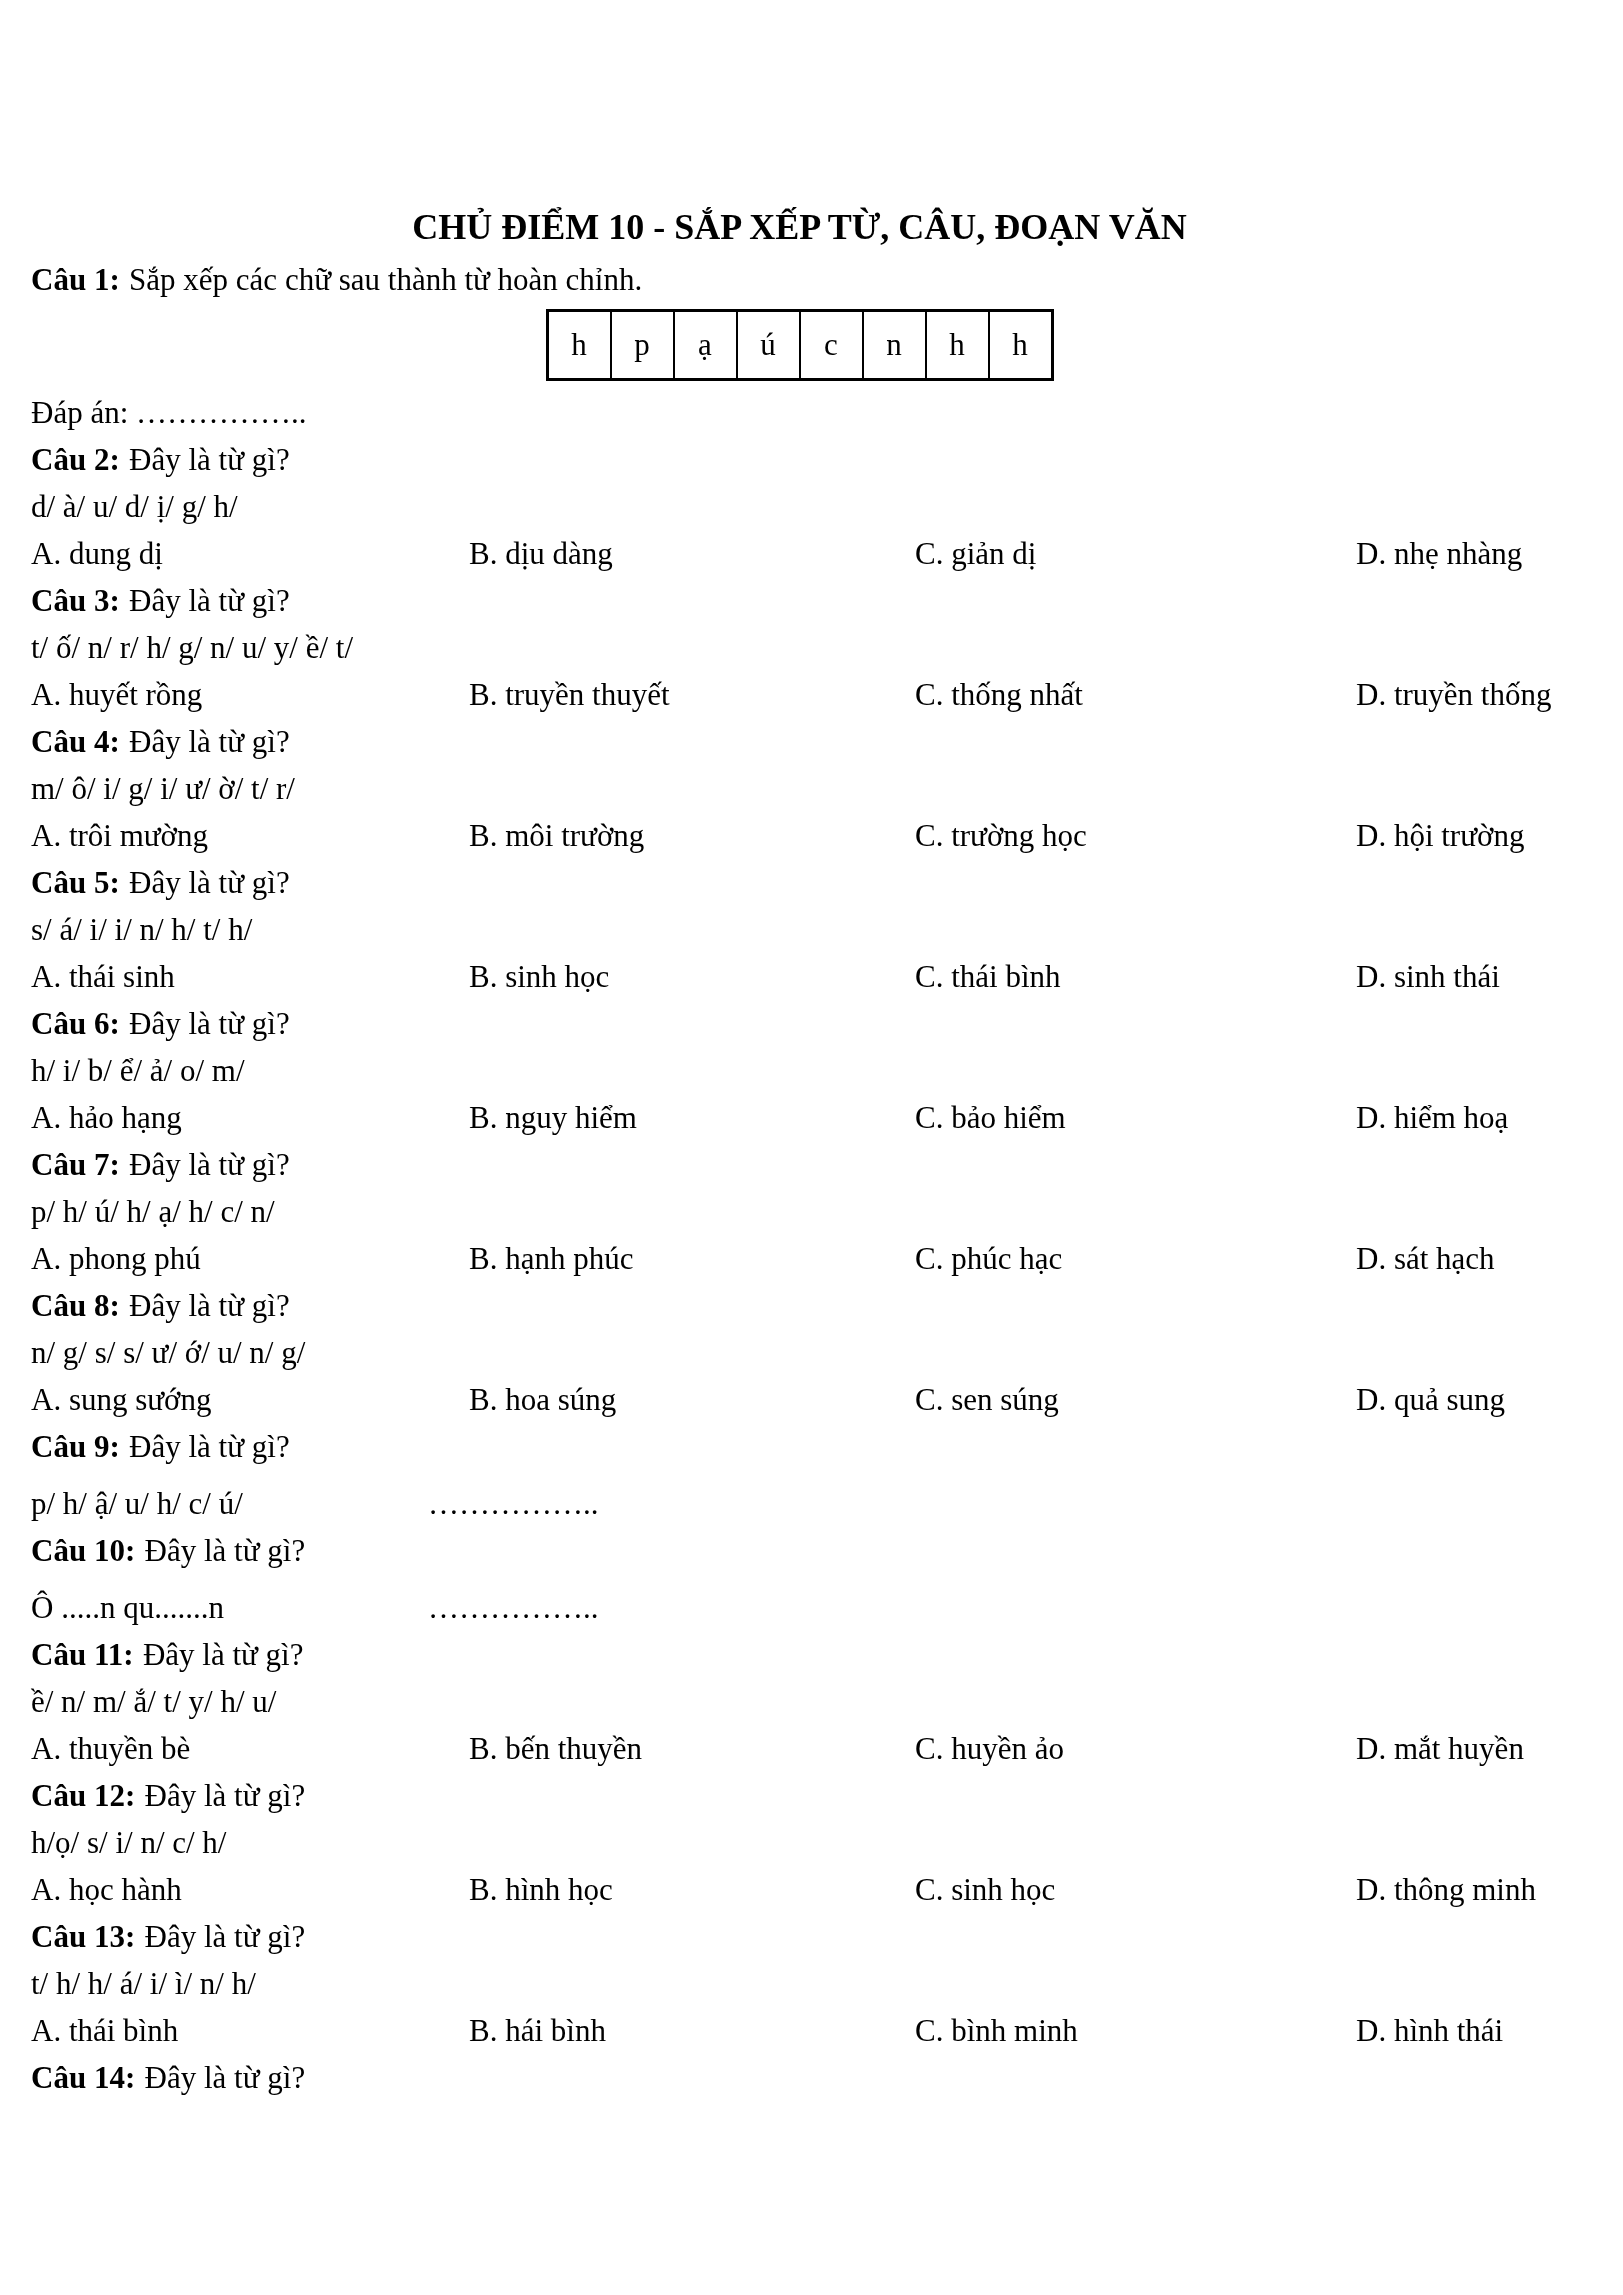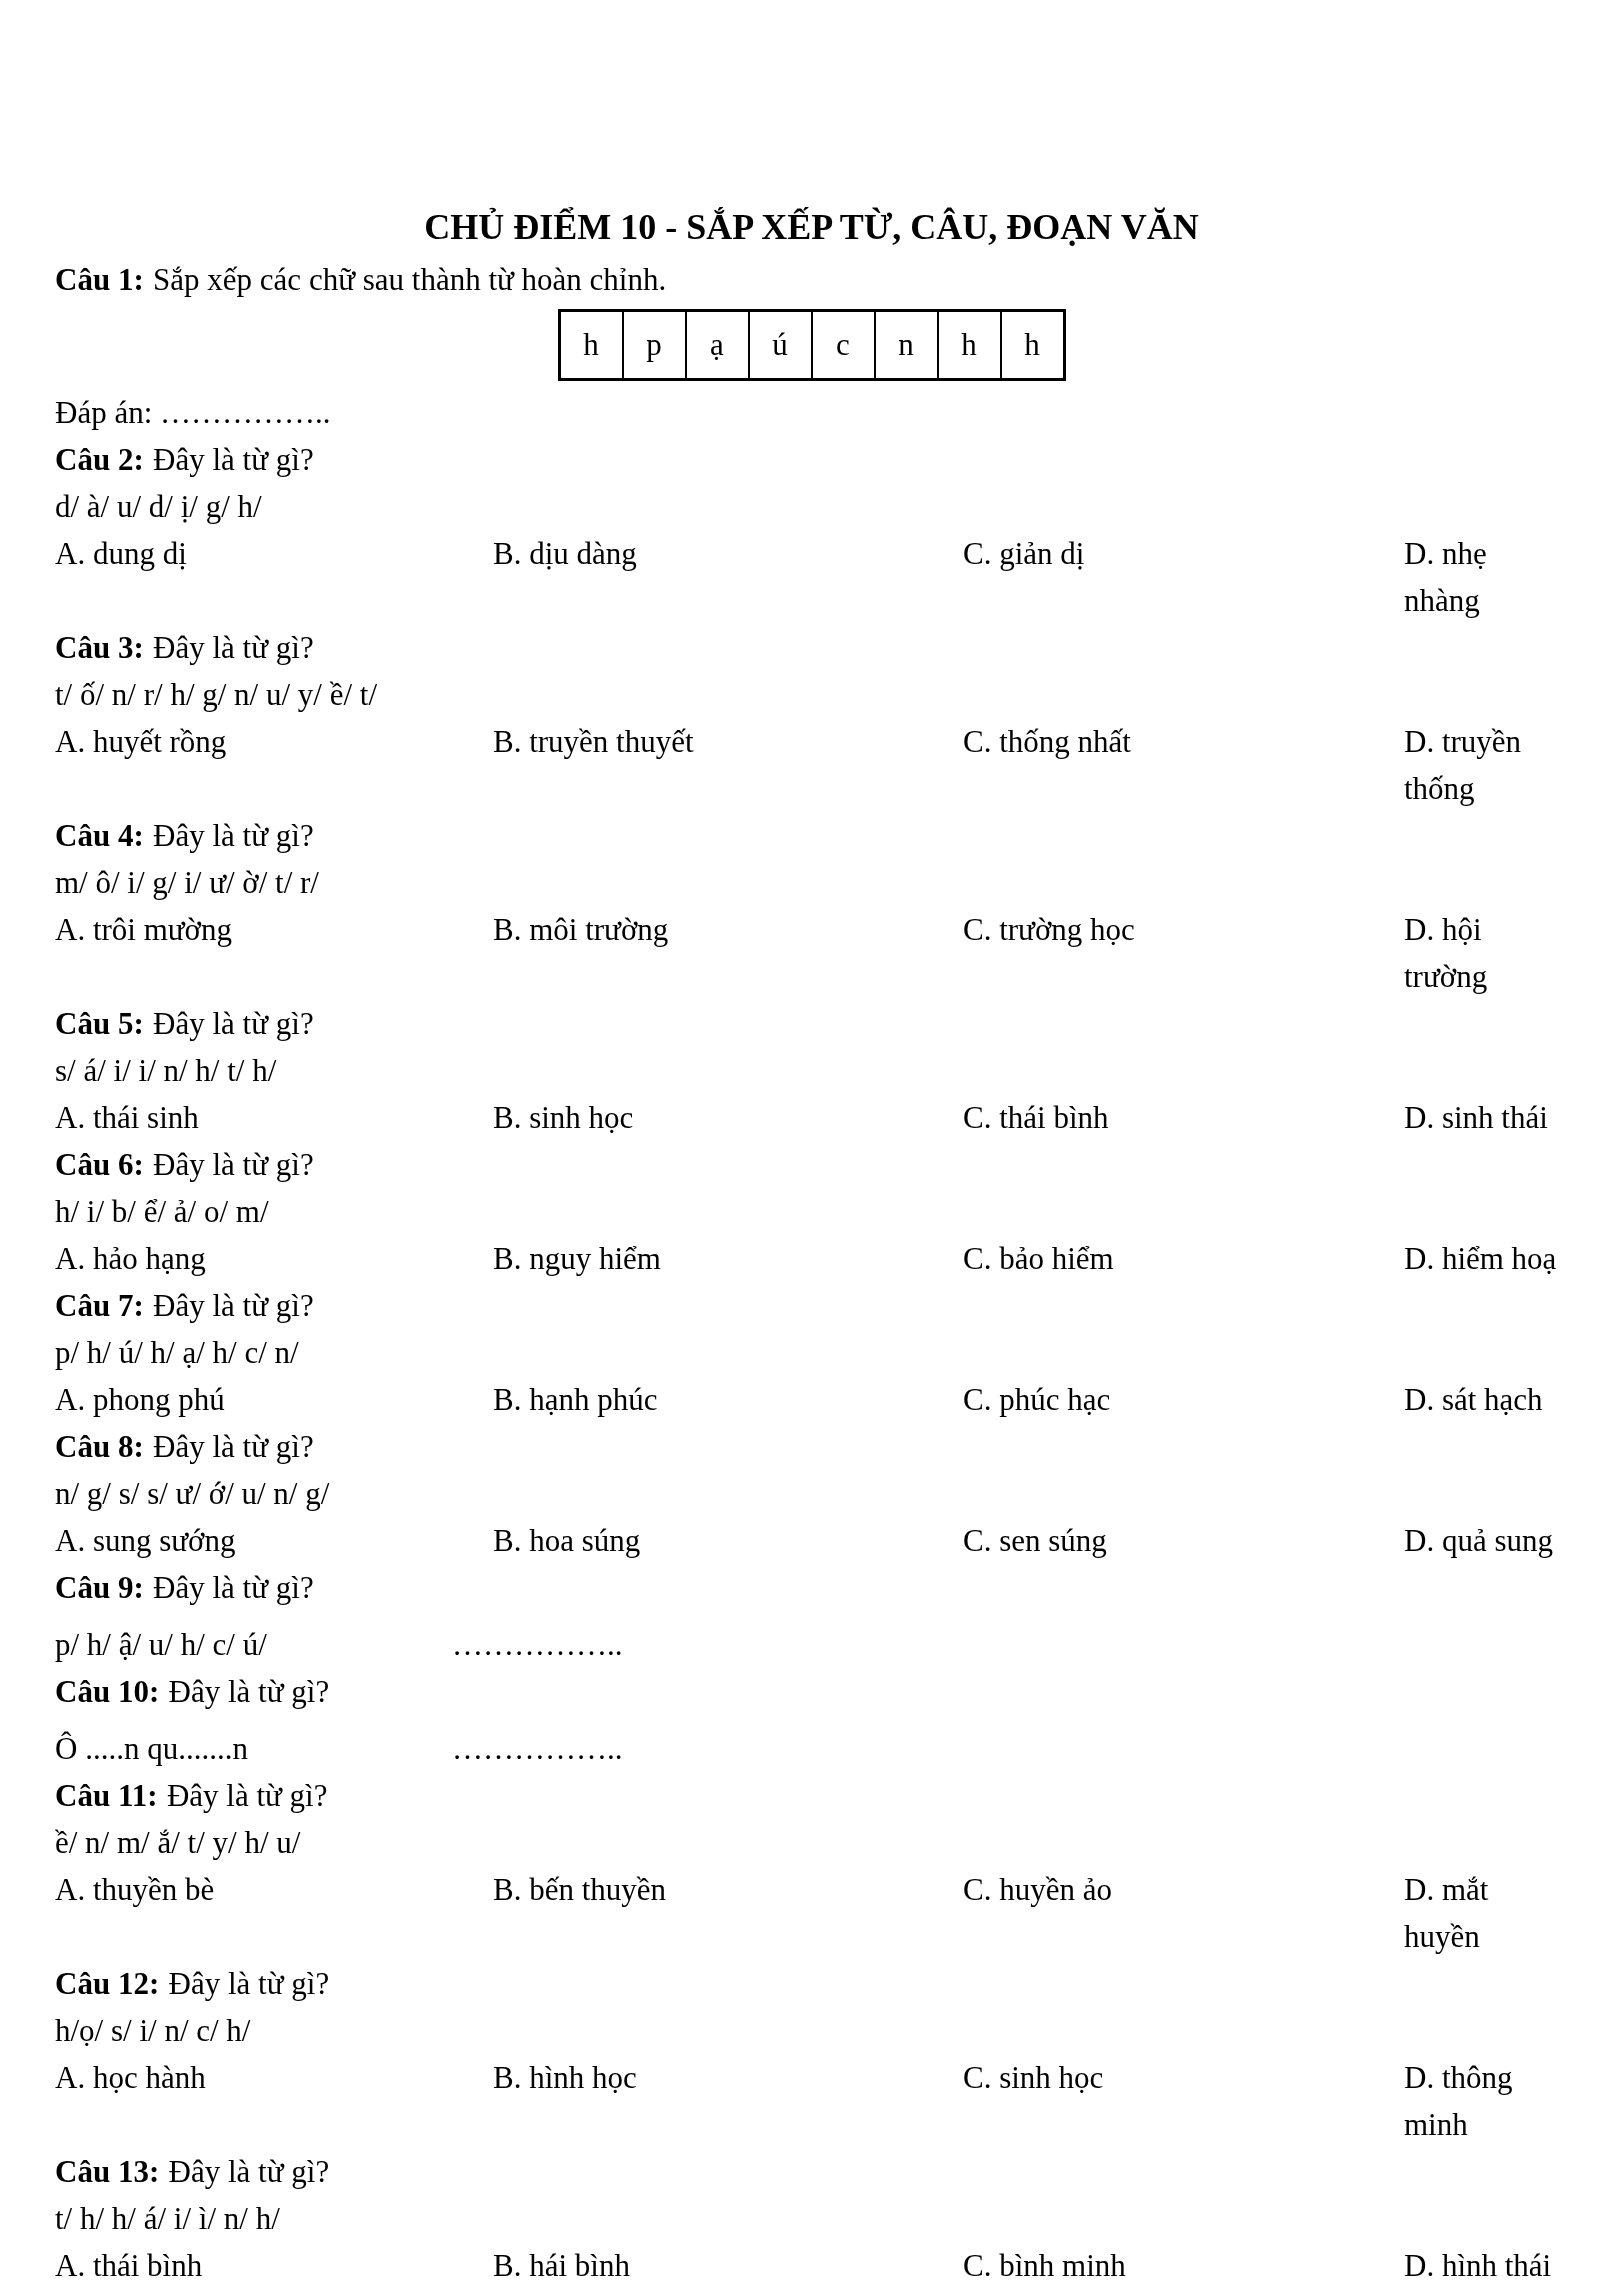--- a/index.html
+++ b/index.html
@@ -1,29 +1,29 @@
 <!DOCTYPE html>
 <html style="font-size:12.6px"><head>
 <meta charset="utf-8">
 <style>
   html,body{margin:0;padding:0;}
   body{
     width:1623px;height:2295px;background:#ffffff;color:#000000;
     font-family:"Liberation Serif","DejaVu Serif",serif;
     font-size:31px;
   }
-  .page{box-sizing:border-box;width:1623px;height:2295px;padding:207px 55px 0 55px;overflow:hidden;}
+  .page{box-sizing:border-box;width:1623px;height:2295px;padding:207px 55px 0 31px;overflow:hidden;}
   .title{font-size:36px;line-height:41px;font-weight:bold;text-align:center;margin:0 0 7.9px 0;}
   .line{line-height:47px;min-height:47px;}
   .qlabel{font-weight:bold;margin-right:9.4px;}
   .letters-line{line-height:47px;min-height:47px;}
   .options{display:flex;line-height:47px;min-height:47px;gap:48px;}
   .opt-a{width:390px;}
   .opt-b{width:398px;}
-  .opt-c{width:393px;margin-left:24px;}
+  .opt-c{width:393px;}
   .opt-d{flex:1;}
   .ltable{border-collapse:collapse;margin:6.3px auto 7.9px auto;border:3.9px solid #000;}
   .ltable td{width:61px;height:66px;border:2.4px solid #000;text-align:center;vertical-align:middle;padding:0;font-size:31px;}
   .fill-row{display:flex;line-height:47px;min-height:47px;margin-top:10px;}
   .fill-left{width:397px;}
 </style>
 </head>
 <body>
 
 <div class="page">

